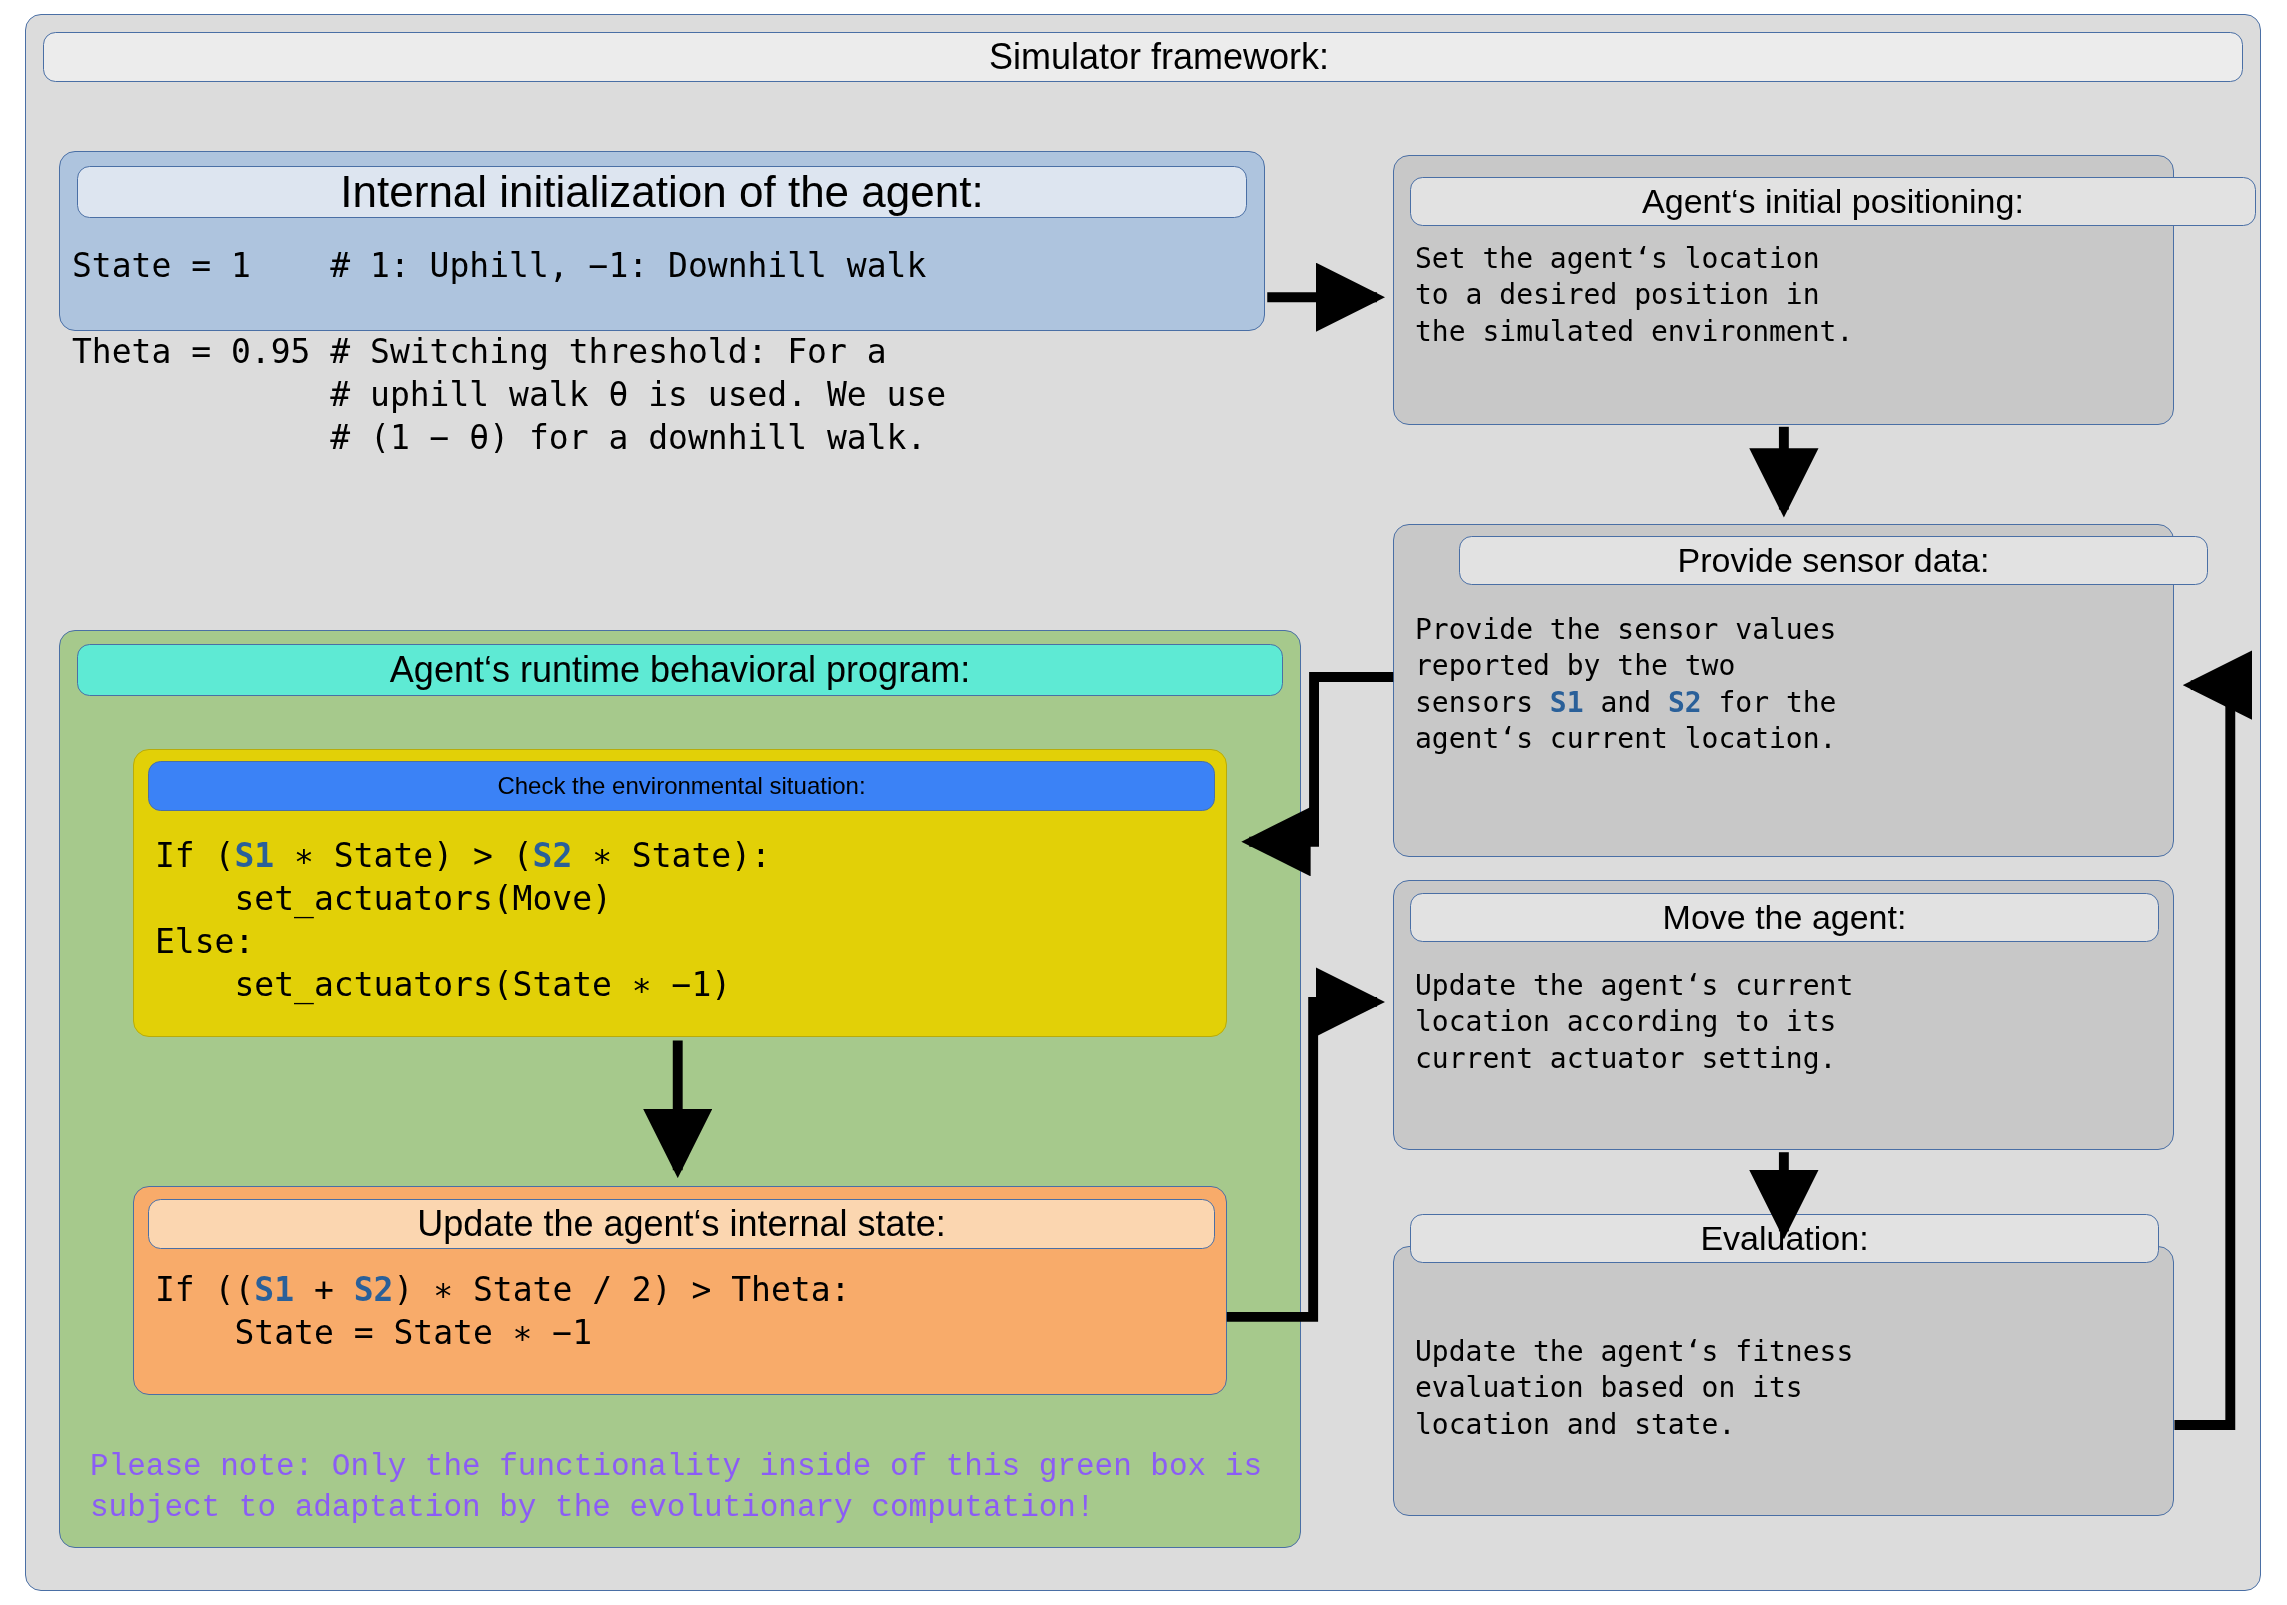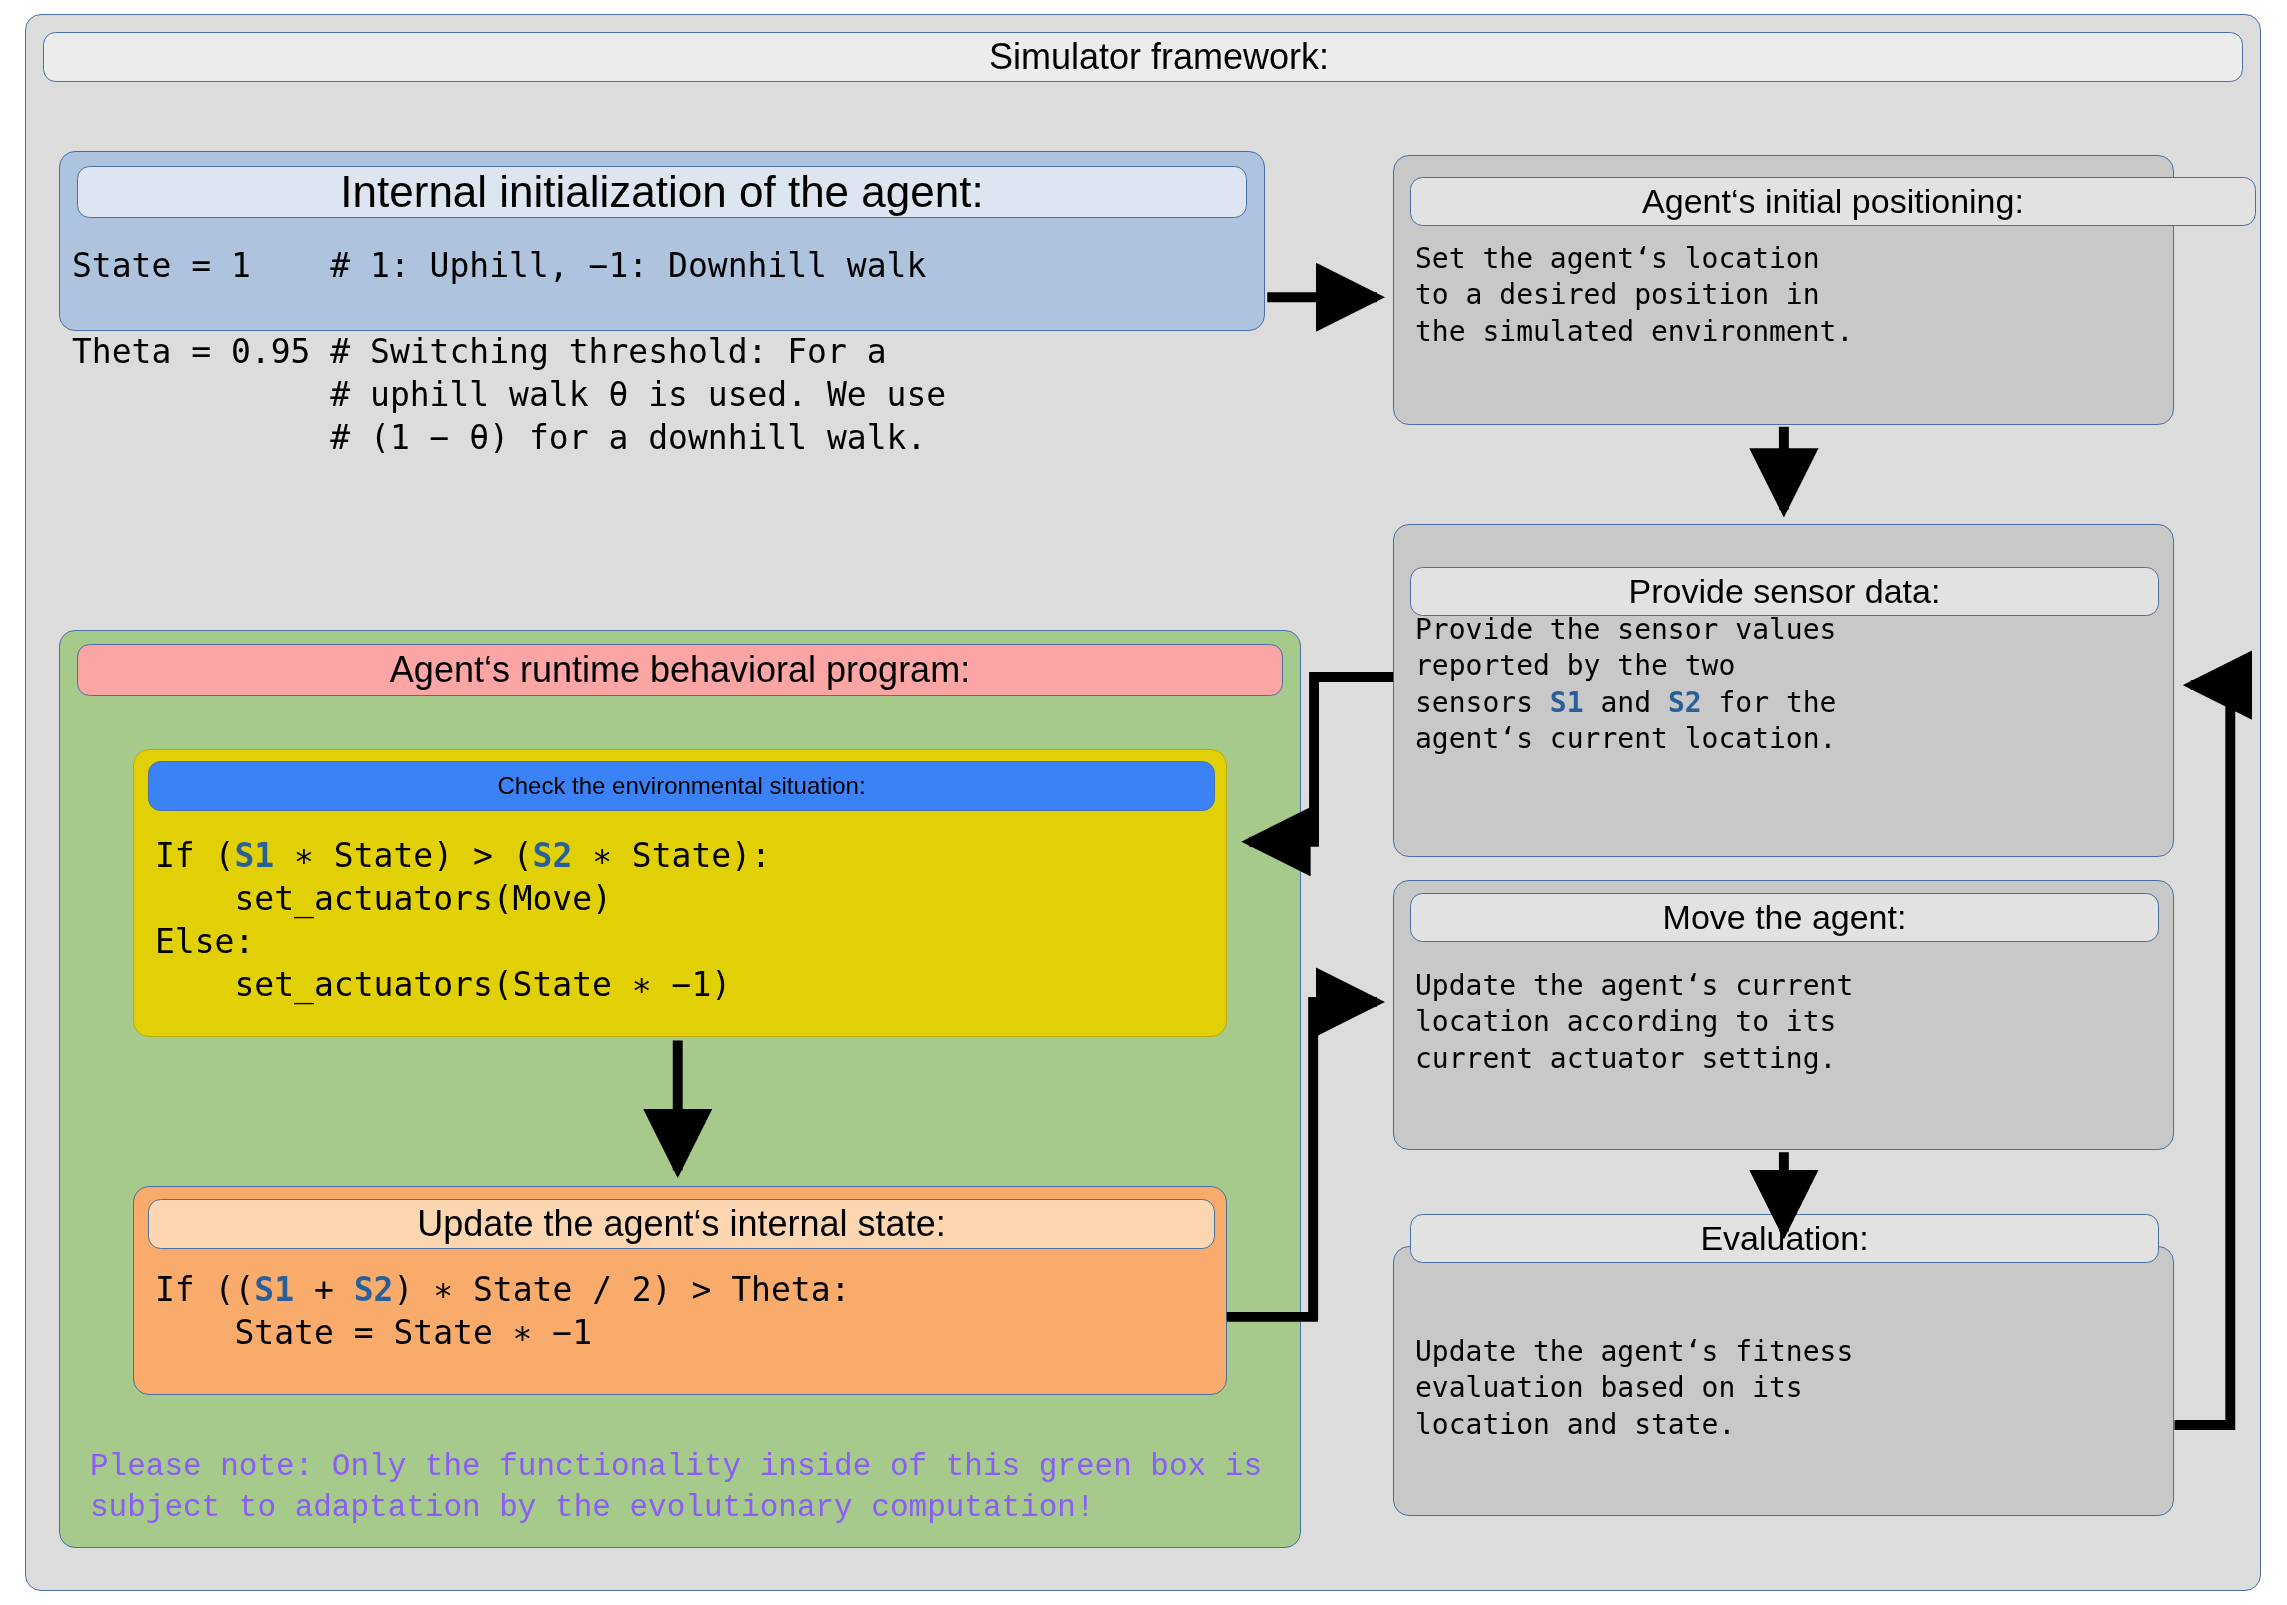--- a/index.html
+++ b/index.html
@@ -81,21 +81,21 @@
     font-size: 33px;
   }
 
   
   #green-box {
     left: 59px; top: 630px; width: 1242px; height: 918px;
     background: #a6c98c;
   }
   #green-title {
     left: 77px; top: 644px; width: 1206px; height: 52px;
-    background: #fca5a5;
+    background: #5eead4;
     font-size: 36px;
   }
   #green-note {
     left: 90px; top: 1447px; width: 1188px;
     font-size: 31px;
   }
 
   
   #yellow-box {
     left: 133px; top: 749px; width: 1094px; height: 288px;
@@ -138,21 +138,21 @@
   }
   .gtext {
     font-size: 28px;
   }
 
   #pos-box   { left: 1393px; top: 155px;  width: 781px; height: 270px; }
   #pos-title { left: 1410px; top: 177px;  width: 846px; height: 49px; }
   #pos-text  { left: 1415px; top: 241px;  width: 774px; }
 
   #sensor-box   { left: 1393px; top: 524px;  width: 781px; height: 333px; }
-  #sensor-title { left: 1410px; top: 536px;  width: 749px; height: 49px; margin-top: 31px; }
+  #sensor-title { left: 1459px; top: 536px;  width: 749px; height: 49px; }
   #sensor-text  { left: 1415px; top: 612px;  width: 774px; }
 
   #move-box   { left: 1393px; top: 880px;  width: 781px; height: 270px; }
   #move-title { left: 1410px; top: 893px;  width: 749px; height: 49px; }
   #move-text  { left: 1415px; top: 968px; width: 774px; }
 
   #eval-box   { left: 1393px; top: 1246px; width: 781px; height: 270px; }
   #eval-title { left: 1410px; top: 1214px; width: 749px; height: 49px; }
   #eval-text  { left: 1415px; top: 1334px; width: 774px; }
 

